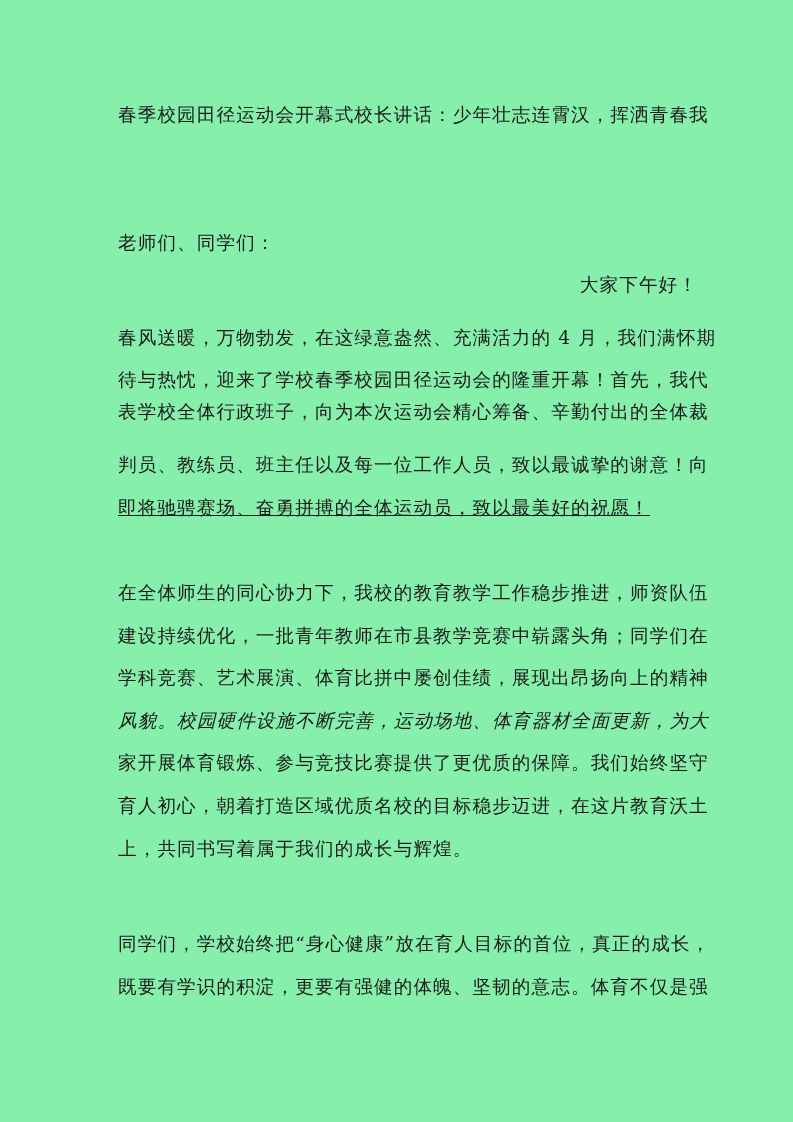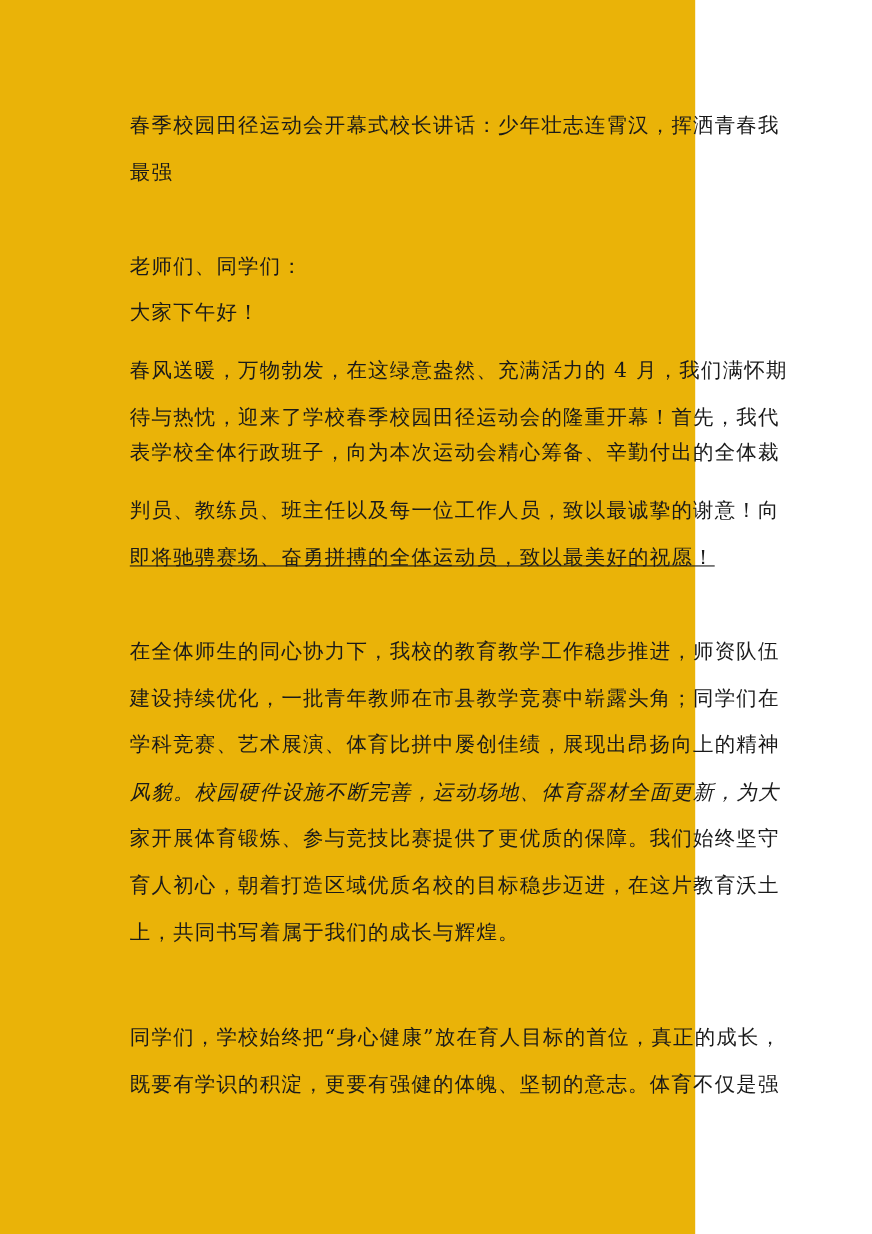--- a/index.html
+++ b/index.html
@@ -12,45 +12,44 @@
       height: 1122px;
       position: relative;
       overflow: hidden;
       font-family: "DejaVu Serif", "Liberation Serif", serif;
       color: #1a1a1a;
     }
     .page {
       position: absolute;
       left: 0;
       top: 0;
-      width: 632px;
+      width: 793px;
       height: 1122px;
-      background: #eab308;
+      background: #86efac;
     }
     .line {
       position: absolute;
       left: 118px;
       width: 580px;
       height: 28px;
       line-height: 28px;
       font-size: 18.6px;
       letter-spacing: 1.1px;
       white-space: nowrap;
     }
   </style>
 </head>
 <body>
 
 <div class="page">
 
   <div class="line" style="top:101px;">春季校园田径运动会开幕式校长讲话：少年壮志连霄汉，挥洒青春我</div>
-  <div class="line" style="top:144px;">最强</div>
 
   <div class="line" style="top:229px;">老师们、同学们：</div>
-  <div class="line" style="top:271px;">大家下午好！</div>
+  <div class="line" style="top:271px;text-align:right;">大家下午好！</div>
 
   <div>
     <div class="line" style="top:324px;">春风送暖，万物勃发，在这绿意盎然、充满活力的 4 月，我们满怀期</div>
     <div class="line" style="top:366px;">待与热忱，迎来了学校春季校园田径运动会的隆重开幕！首先，我代</div>
     <div class="line" style="top:398px;">表学校全体行政班子，向为本次运动会精心筹备、辛勤付出的全体裁</div>
     <div class="line" style="top:451px;">判员、教练员、班主任以及每一位工作人员，致以最诚挚的谢意！向</div>
     <div class="line" style="top:494px;text-decoration:underline;">即将驰骋赛场、奋勇拼搏的全体运动员，致以最美好的祝愿！</div>
   </div>
 
   <div>

